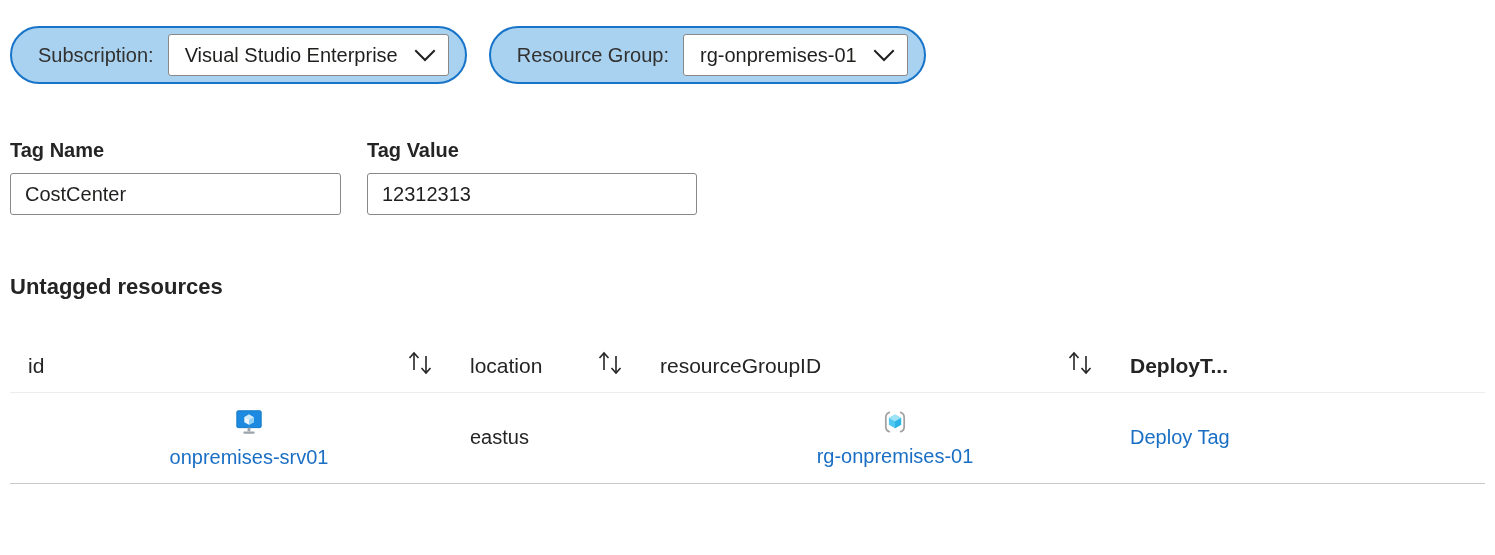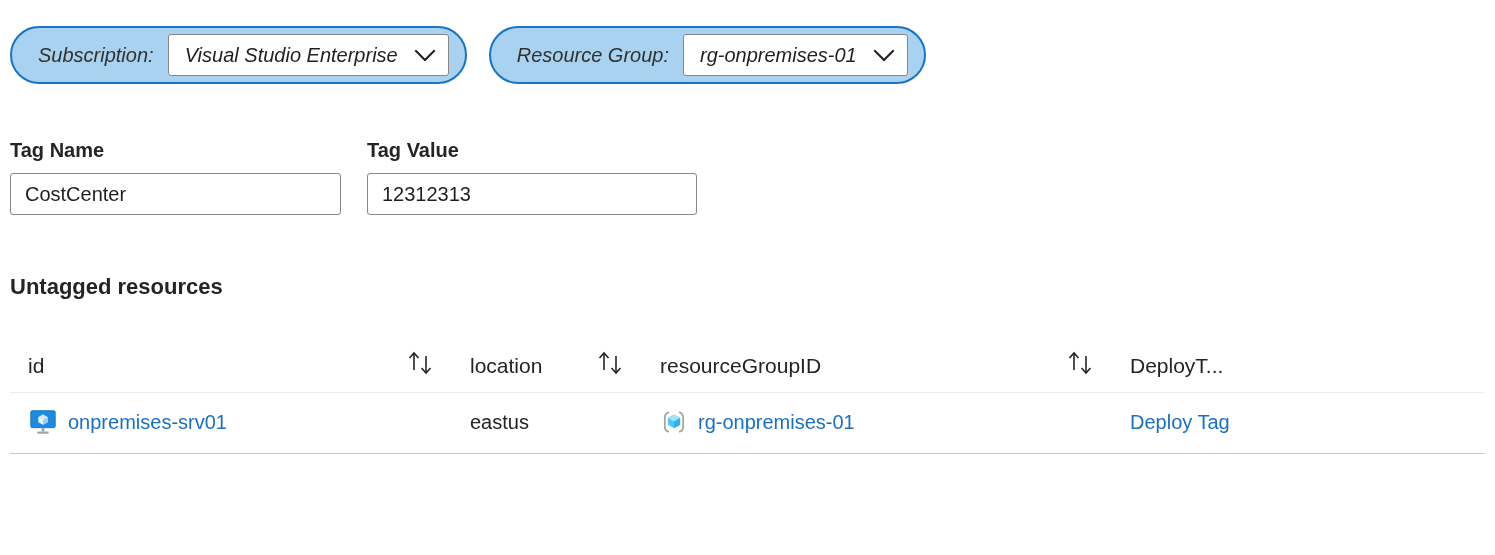--- a/index.html
+++ b/index.html
@@ -29,21 +29,20 @@
   .pill {
     display: flex;
     align-items: center;
     gap: 14px;
     background: #a8d2f0;
     border: 2px solid #1874c8;
     border-radius: 34px;
     height: 58px;
     box-sizing: border-box;
     padding: 0 16px 0 26px;
-    font-style: italic;
   }
   .pill-label {
     font-size: 20px;
     color: #323130;
     white-space: nowrap;
     line-height: 1;
   }
   .pill-select {
     display: flex;
     align-items: center;
@@ -142,37 +141,38 @@
     padding: 14px 0 16px 0;
     vertical-align: middle;
     border-bottom: 1px solid #c8c8c8;
   }
   .th-inner {
     display: flex;
     align-items: flex-end;
     justify-content: space-between;
     padding-right: 34px;
   }
-  .th-inner.no-sort { padding-right: 0; }
+  .th-inner.no-sort { padding-right: 0; font-weight: bold; }
   .th-label { line-height: 1; }
   .sort-icon {
     flex: 0 0 auto;
     width: 30px;
     height: 26px;
     display: block;
   }
   .col-id      { width: 460px; padding-left: 18px !important; }
   .col-loc     { width: 190px; }
   .col-rg      { width: 470px; }
   .col-deploy  { width: 355px; }
 
   .cell-flex {
     display: flex;
     align-items: center;
     gap: 10px;
+    flex-direction: column;
   }
   .res-link {
     color: #1a6fc4;
     text-decoration: none;
     font-size: 20px;
     line-height: 1;
     white-space: nowrap;
   }
   .action-link {
     color: #1a6fc4;

